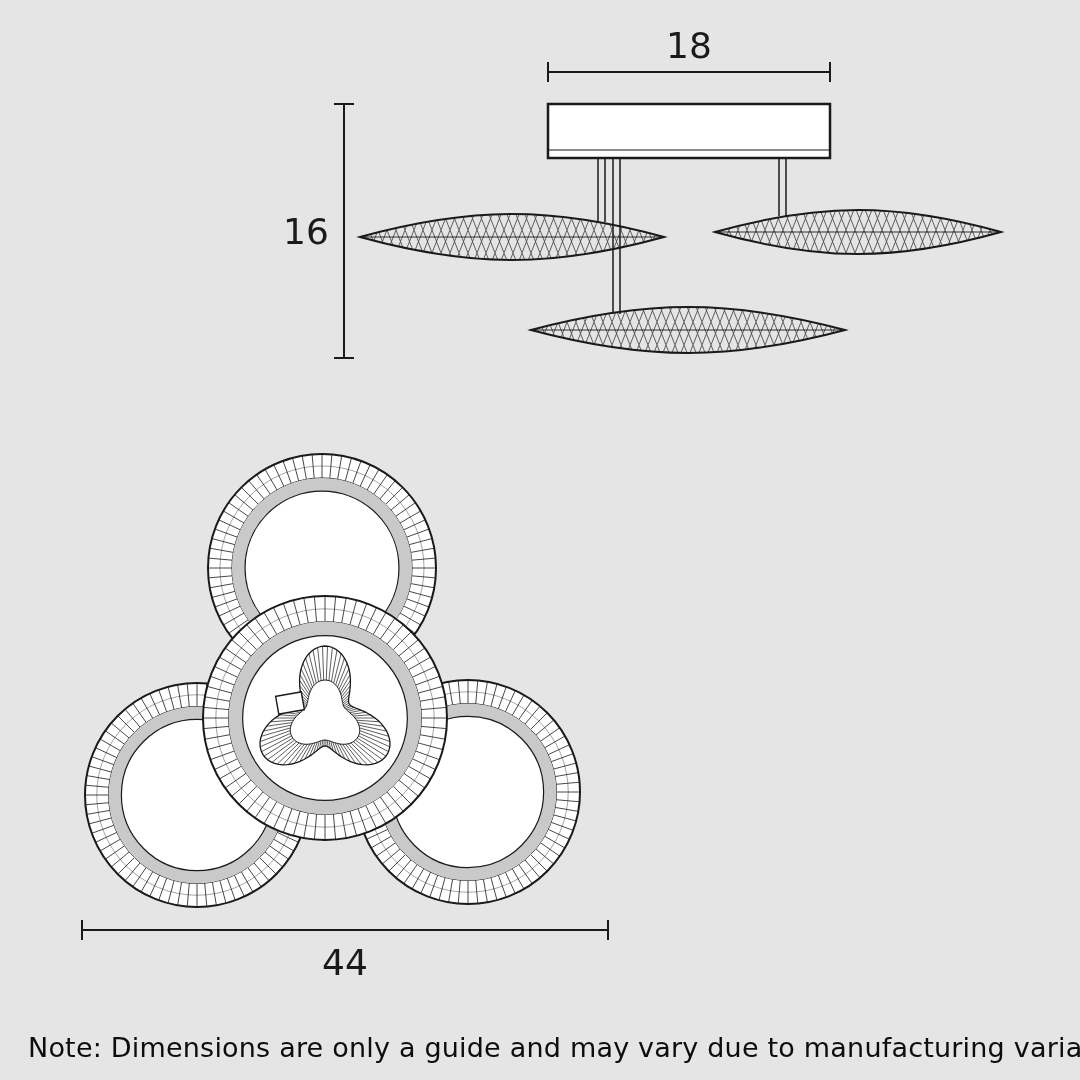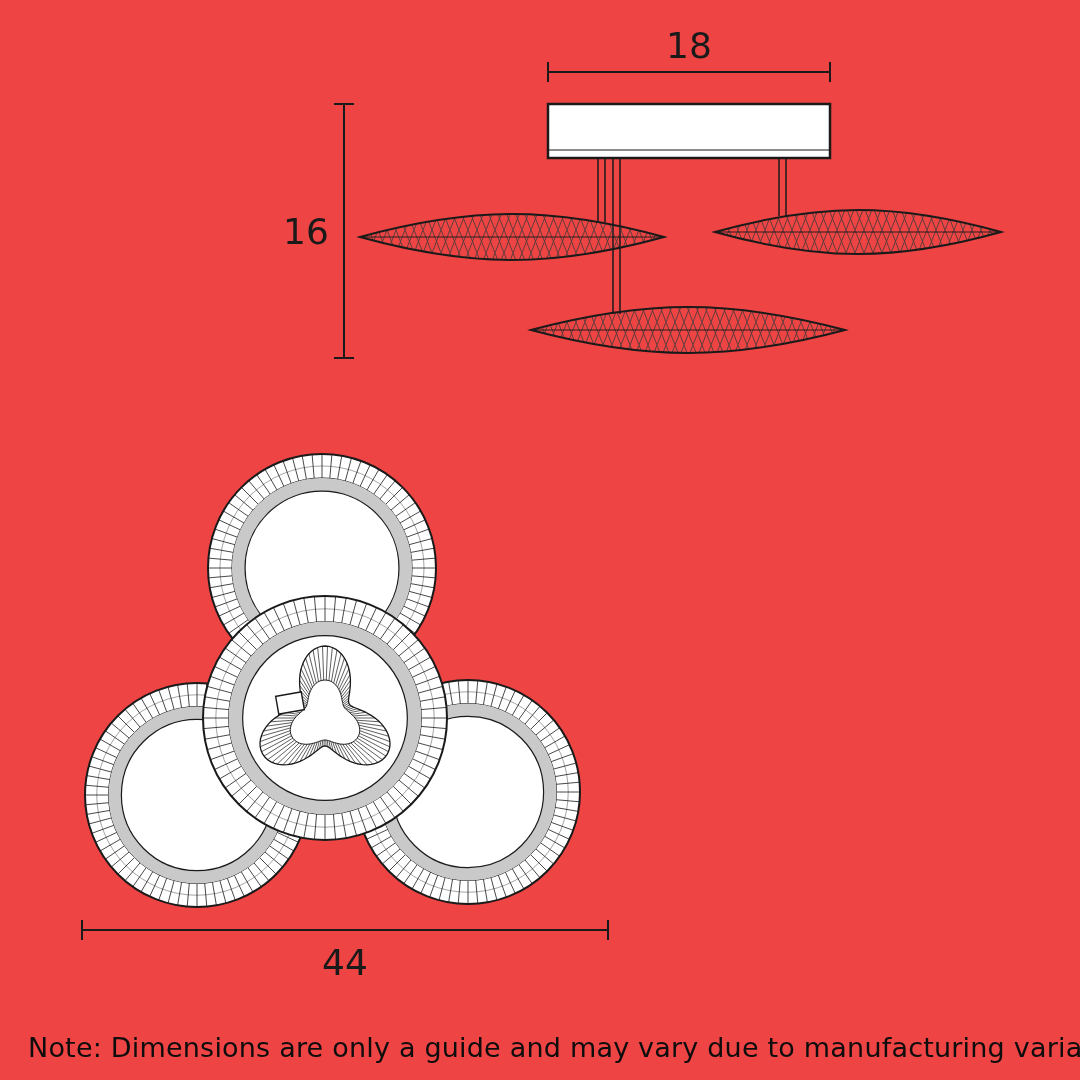--- a/index.html
+++ b/index.html
@@ -1,19 +1,19 @@
 <!DOCTYPE html>
 <html><head>
 <meta charset="utf-8">
 <style>
   html,body{margin:0;padding:0;background:#ffffff;}
   #canvas{
     position:relative;
     width:1080px;height:1080px;
-    background:#ef4444;
+    background:#e5e5e5;
     font-family:"DejaVu Sans", sans-serif;
     overflow:hidden;
   }
   svg text{
     font-family:"DejaVu Sans", sans-serif;
     fill:#1a1a1a;
   }
   .dim-label{font-size:36px;}
   #note{
     position:absolute;

